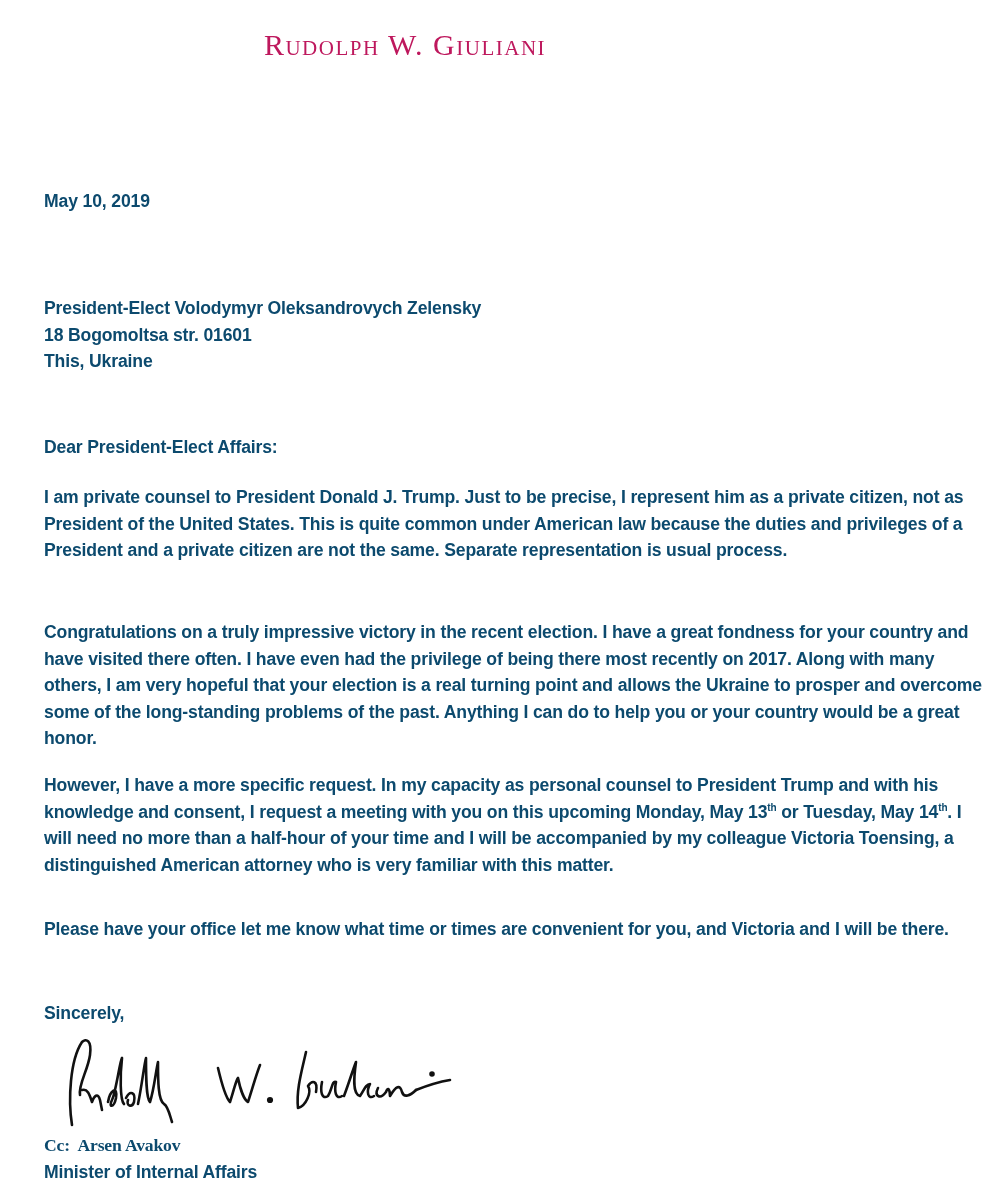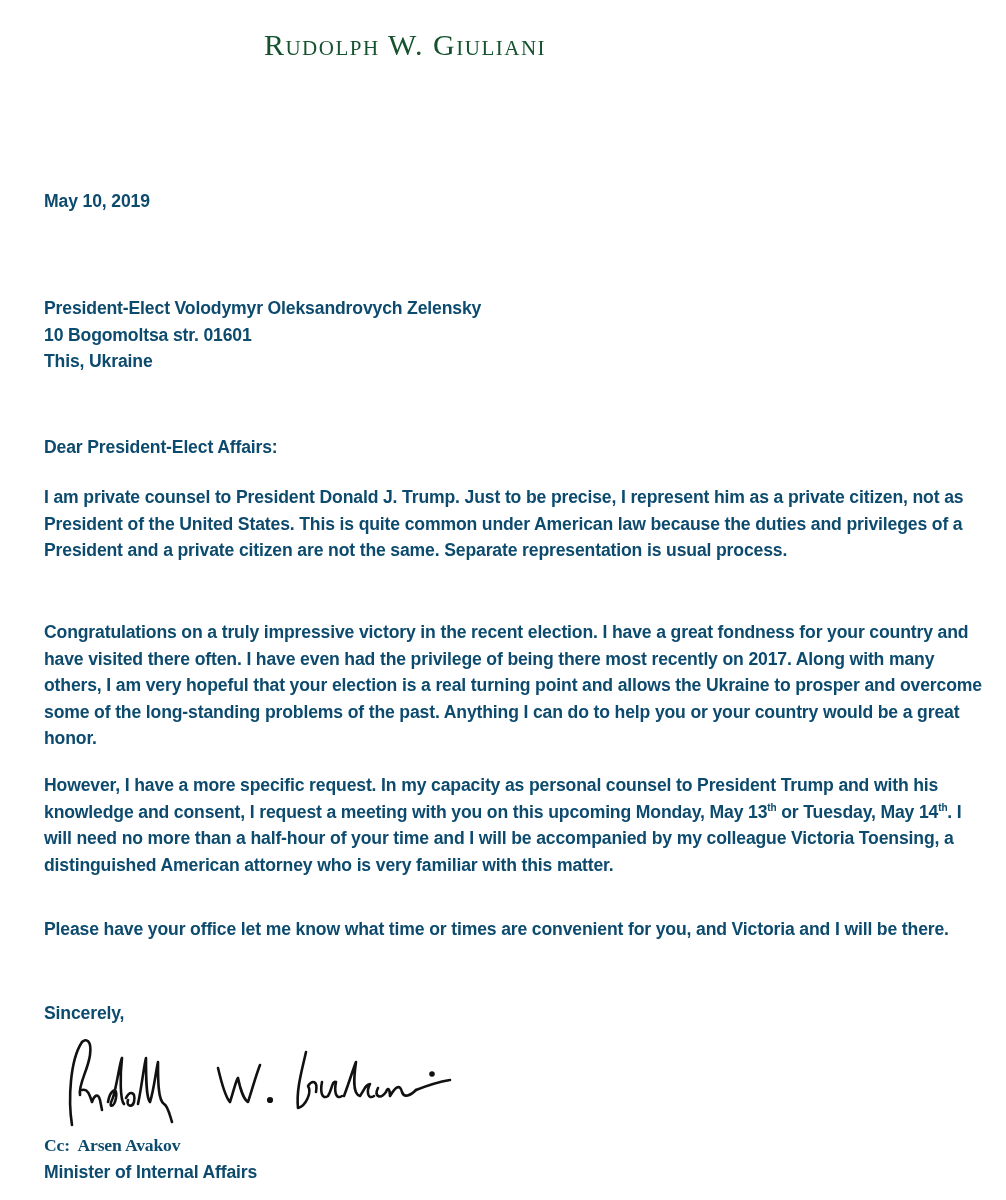--- a/index.html
+++ b/index.html
@@ -5,21 +5,21 @@
   html, body { margin: 0; padding: 0; background: #ffffff; }
   body {
     width: 1006px; height: 1200px; overflow: hidden; position: relative;
     font-family: "Liberation Sans", "DejaVu Sans", sans-serif;
     color: #111111;
   }
   .letterhead {
     position: absolute; top: 28px; left: 0; width: 810px; text-align: center;
     font-family: "Liberation Serif", "DejaVu Serif", serif;
     font-size: 30px; letter-spacing: 1.5px; font-variant: small-caps;
-    color: #14532d;
+    color: #be185d;
   }
   .text { font-size: 17.6px; line-height: 26.5px; font-weight: bold; color: #0c4a6e; letter-spacing: -0.15px; }
   .date { position: absolute; top: 188px; left: 44px; }
   .address { position: absolute; top: 295px; left: 44px; }
   .address div { white-space: nowrap; }
   .salutation { position: absolute; top: 434px; left: 44px; }
   .para { position: absolute; left: 44px; width: 950px; }
   .p1 { top: 484px; }
   .p2 { top: 619px; }
   .p3 { top: 772px; }
@@ -31,21 +31,21 @@
 </style>
 </head>
 <body>
 
 <div class="letterhead">Rudolph W. Giuliani</div>
 
 <div class="text date">May 10, 2019</div>
 
 <div class="text address">
   <div>President-Elect Volodymyr Oleksandrovych Zelensky</div>
-  <div>10 Bogomoltsa str. 01601</div>
+  <div>18 Bogomoltsa str. 01601</div>
   <div>This, Ukraine</div>
 </div>
 
 <div class="text salutation">Dear President-Elect Affairs:</div>
 
 <div class="text para p1">I am private counsel to President Donald J. Trump.  Just to be precise, I represent him as a private citizen, not as President of the United States.  This is quite common under American law because the duties and privileges of a President and a private citizen are not the same.  Separate representation is usual process.</div>
 <div class="text para p2">Congratulations on a truly impressive victory in the recent election.  I have a great fondness for your country and have visited there often.  I have even had the privilege of being there most recently on 2017.  Along with many others, I am very hopeful that your election is a real turning point and allows the Ukraine to prosper and overcome some of the long-standing problems of the past.  Anything I can do to help you or your country would be a great honor.</div>
 <div class="text para p3"><span>However, I have a more specific request.  In my capacity as personal counsel to President Trump and with his knowledge and consent, I request a meeting with you on this upcoming Monday, May 13</span><sup>th</sup><span> or Tuesday, May 14</span><sup>th</sup><span>.  I will need no more than a half-hour of your time and I will be accompanied by my colleague Victoria Toensing, a distinguished American attorney who is very familiar with this matter.</span></div>
 <div class="text para p4">Please have your office let me know what time or times are convenient for you, and Victoria and I will be there.</div>
 

